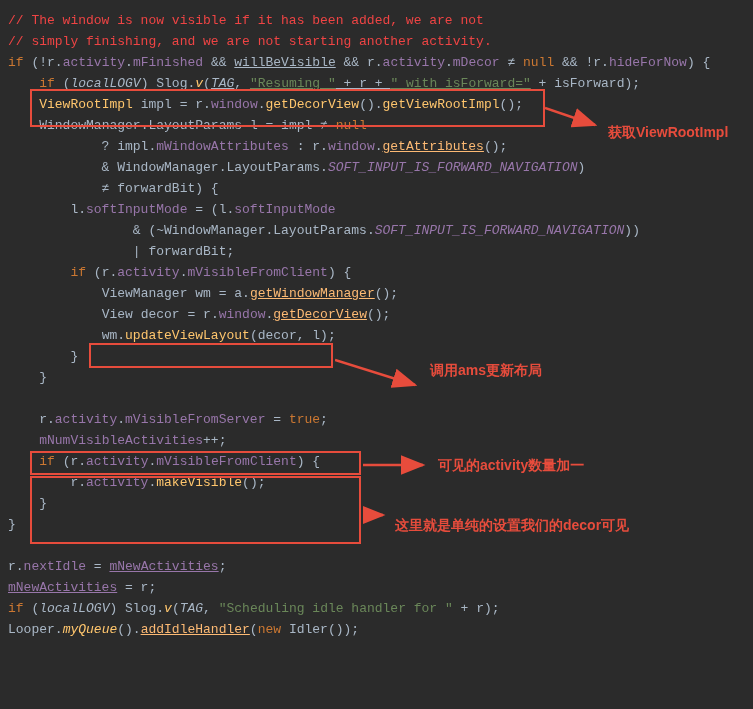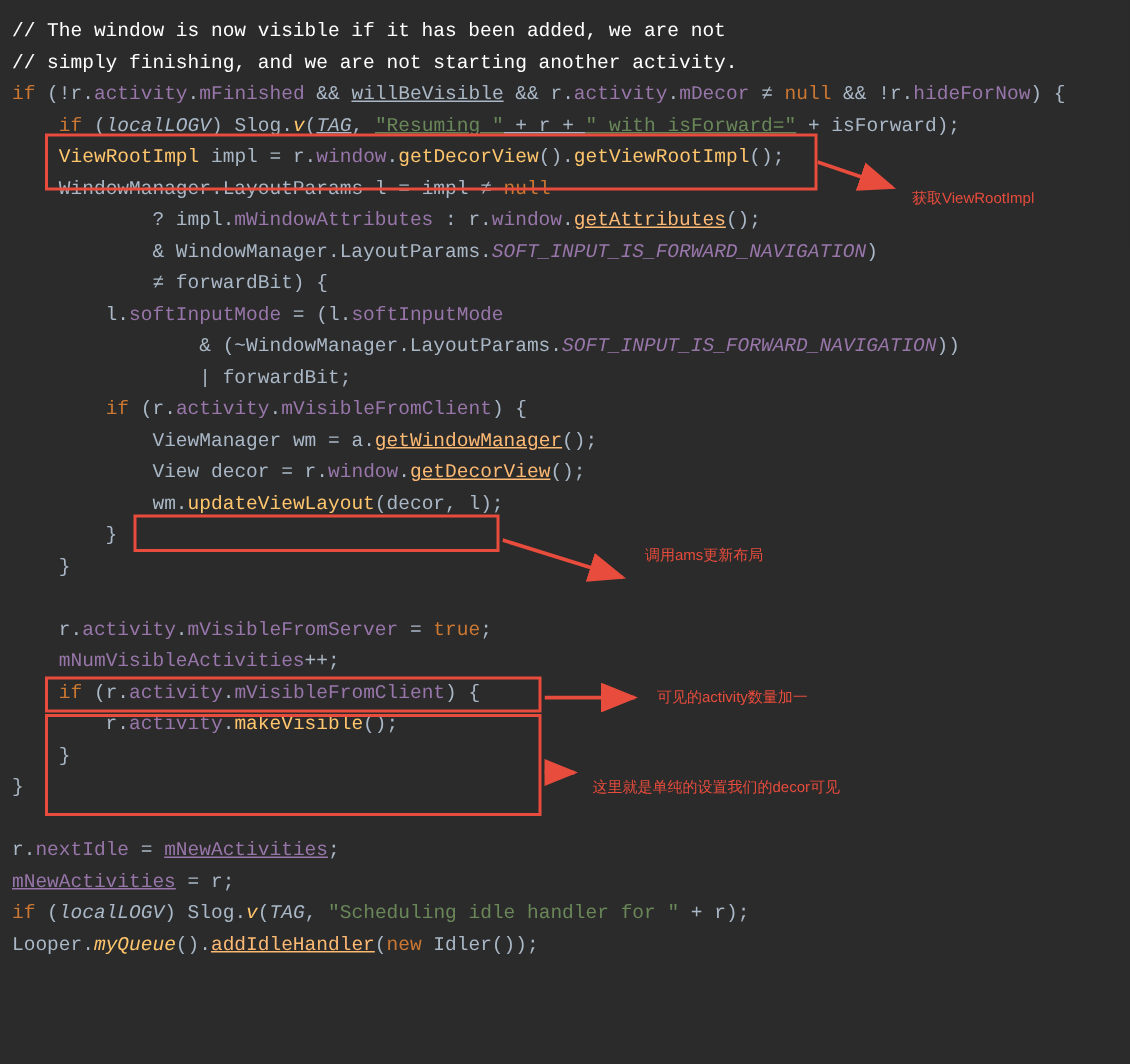--- a/index.html
+++ b/index.html
@@ -8,21 +8,21 @@
     font-family: 'Consolas', 'Monaco', 'Courier New', monospace;
     font-size: 13px;
     line-height: 21px;
     color: #a9b7c6;
     padding: 10px 8px;
     width: 753px;
     position: relative;
     overflow: hidden;
   }
   .line { white-space: pre; position: relative; }
-  .comment { color: #ffffff; }
+  .comment { color: #ef4444; }
   .keyword { color: #cc7832; }
   .field { color: #9876aa; }
   .method { color: #fdba74; text-decoration: underline; }
   .string { color: #6a8759; }
   .static-method { color: #ffc66d; font-style: italic; }
   .constant { color: #9876aa; font-style: italic; }
   .underline { text-decoration: underline; }
   .italic { font-style: italic; text-align: center; }
   .highlight-method { color: #ffc66d; }
   
@@ -30,22 +30,22 @@
     position: absolute;
     border: 2px solid #e74c3c;
     background: transparent;
     pointer-events: none;
     z-index: 10;
   }
   .annotation {
     position: absolute;
     color: #e74c3c;
     font-family: 'Microsoft YaHei', 'SimHei', sans-serif;
-    font-size: 10px;
-    font-weight: 400;
+    font-size: 14px;
+    font-weight: 700;
     pointer-events: none;
     z-index: 10;
   }
   .arrow {
     position: absolute;
     pointer-events: none;
     z-index: 10;
   }
 </style>
 </head>

